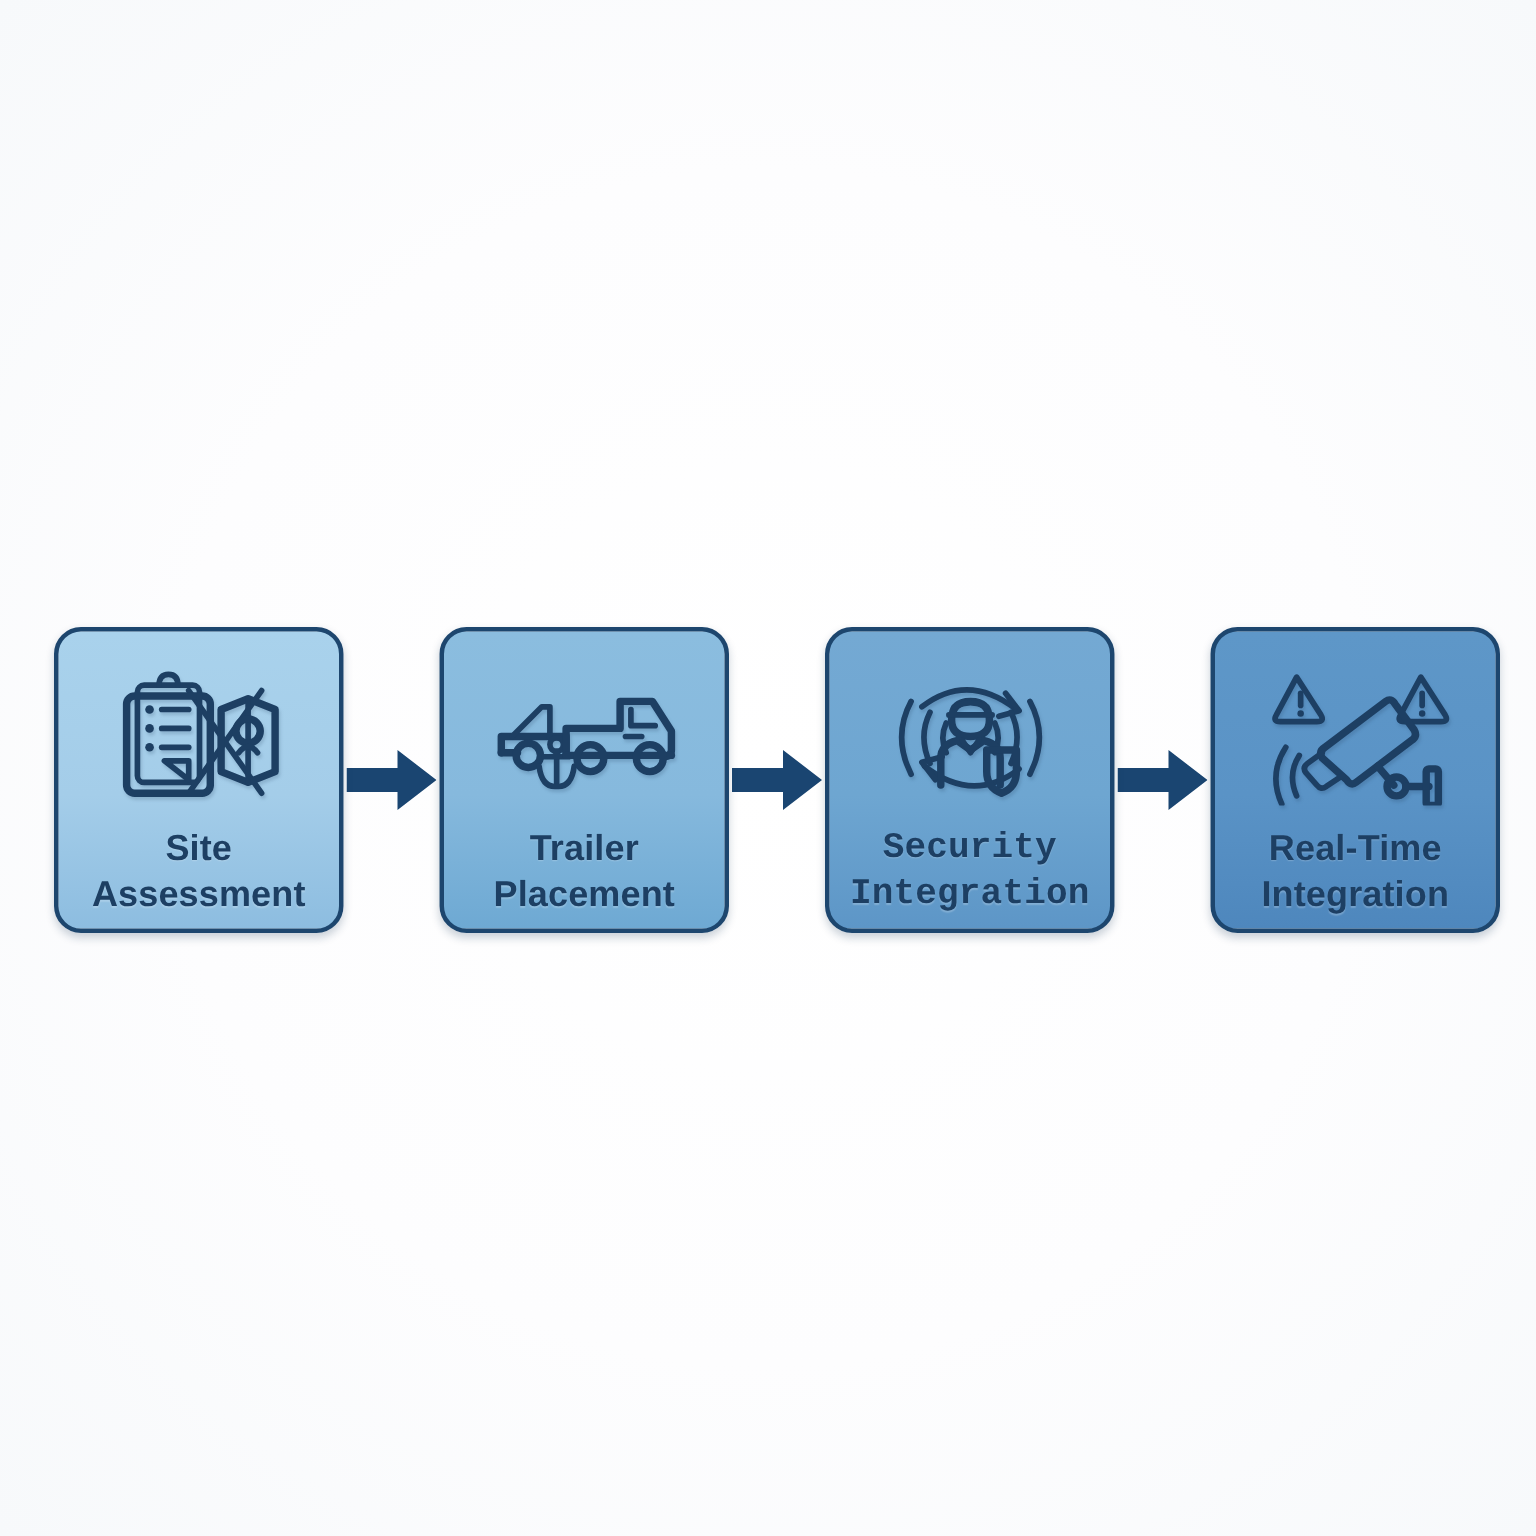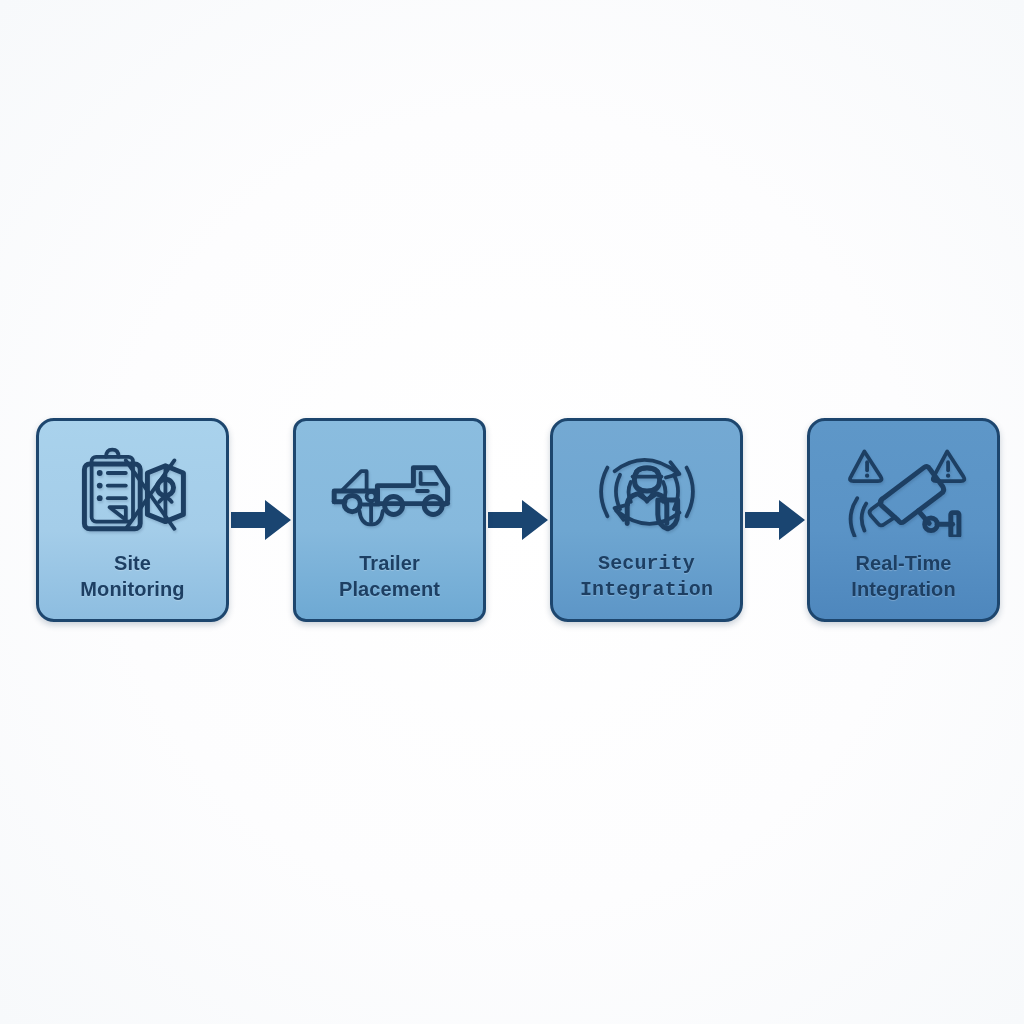--- a/index.html
+++ b/index.html
@@ -35,21 +35,21 @@
     border: 3px solid #1d466e;
     box-sizing: border-box;
     display: flex;
     flex-direction: column;
     align-items: center;
     justify-content: flex-start;
     box-shadow: 0 3px 6px rgba(20,50,80,0.22);
     flex: none;
   }
   .step.s1 { background: linear-gradient(180deg, #a9d2ec 0%, #a4cde9 55%, #8dbde0 100%); }
-  .step.s2 { background: linear-gradient(180deg, #8bbddf 0%, #86b9dd 55%, #6ea9d3 100%); border-radius: 13px; }
+  .step.s2 { background: linear-gradient(180deg, #8bbddf 0%, #86b9dd 55%, #6ea9d3 100%); }
   .step.s3 { background: linear-gradient(180deg, #74a9d3 0%, #6ea6d1 55%, #5d96c7 100%); font-family: Liberation Mono, monospace; }
   .step.s4 { background: linear-gradient(180deg, #5e97c8 0%, #5a93c6 55%, #4e87bd 100%); }
 
   .icon-wrap {
     width: 140px;
     height: 96px;
     margin-top: 22px;
     display: flex;
     align-items: center;
     justify-content: center;
@@ -71,21 +71,21 @@
     fill: none;
     stroke: #1d3f63;
     stroke-width: 4.2;
     stroke-linecap: round;
     stroke-linejoin: round;
   }
   .lbl {
     margin-top: 12px;
     width: 182px;
     text-align: center;
-    font-size: 20px;
+    font-size: 24px;
     font-weight: bold;
     line-height: 1.28;
     color: #1d3f63;
     letter-spacing: 0.1px;
     text-shadow: 0 1px 1px rgba(255,255,255,0.22);
   }
   .lbl .l2 { display: block; }
 
   .arrow {
     width: 64px;
@@ -126,21 +126,21 @@
           <circle cx="33" cy="44" r="3.2" fill="#1d3f63"></circle>
           <line class="ln-thin" x1="42" y1="44" x2="62" y2="44"></line>
           <circle cx="33" cy="58" r="3.2" fill="#1d3f63"></circle>
           <line class="ln-thin" x1="42" y1="58" x2="62" y2="58"></line>
 
           <path class="ln-thin" d="M44 68 L62 68 L62 82 Z" fill="#1d3f63"></path>
         </svg>
       </div>
       <div class="lbl">
         <span>Site</span>
-        <span class="l2">Monitoring</span>
+        <span class="l2">Assessment</span>
       </div>
     </div>
 
     <div class="arrow">
       <svg width="60" height="44" viewBox="0 0 60 44">
         <path d="M0 14 L34 14 L34 2 L60 22 L34 42 L34 30 L0 30 Z" fill="#1a4571"></path>
       </svg>
     </div>
 
     <div class="step s2">

